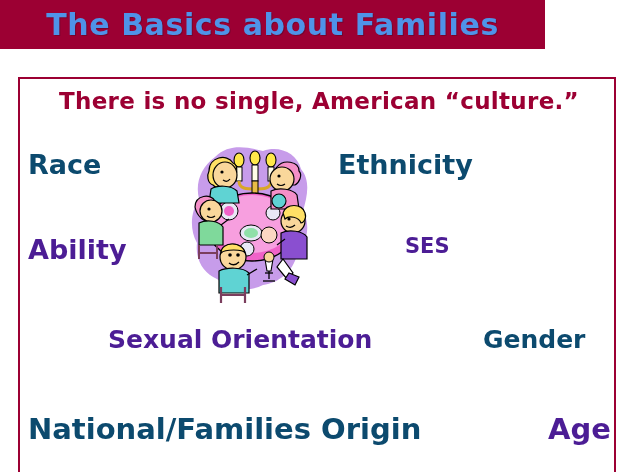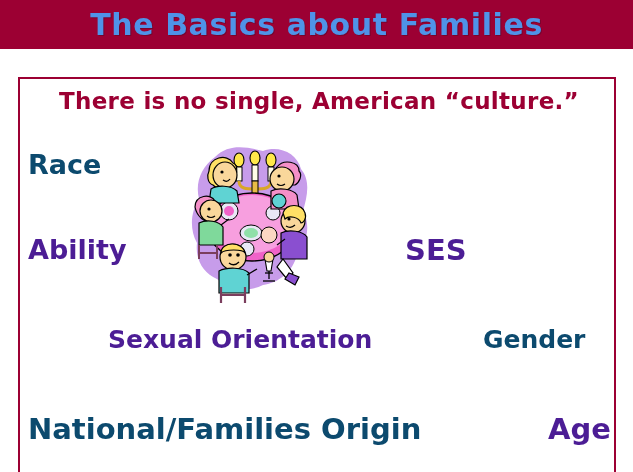--- a/index.html
+++ b/index.html
@@ -13,21 +13,21 @@
     overflow: hidden;
     font-family: "DejaVu Sans", sans-serif;
     position: relative;
   }
 
   
   #title-banner {
     position: absolute;
     left: 0;
     top: 0;
-    width: 633px;
+    width: 545px;
     height: 49px;
     background: #9C0033;
     display: flex;
     align-items: center;
     justify-content: center;
     box-sizing: border-box;
   }
   #title-text {
     font-family: "DejaVu Sans", sans-serif;
     font-size: 30px;
@@ -75,21 +75,21 @@
     line-height: 1;
   }
   .crimson { color: #4c1d95; }
   .navy    { color: #0c4a6e; }
 
   
   #label-race      { left: 8px;  top: 72px;  font-size: 27px; }
   #label-ethnicity { left: 318px; top: 72px; font-size: 27px; }
   
   #label-ability   { left: 8px;  top: 157px; font-size: 27px; }
-  #label-ses       { left: 385px; top: 157px; font-size: 29px; }
+  #label-ses       { left: 385px; top: 157px; font-size: 21px; }
   
   #label-sexual-orientation { left: 88px;  top: 248px; font-size: 25px; }
   #label-gender             { left: 463px; top: 248px; font-size: 25px; }
   
   #label-national-origin { left: 8px;  top: 336px; font-size: 29px; }
   #label-age             { left: 528px; top: 336px; font-size: 29px; }
 
   
   #clipart {
     position: absolute;
@@ -209,20 +209,21 @@
       </g>
 
       <path d="M98 118 l10 14 -6 6 -10 -12 z" fill="#FFFFFF" stroke="#000" stroke-width="1.2"></path>
       <path d="M104 132 l10 4 -4 8 -10 -6 z" fill="#8A4FD0" stroke="#000" stroke-width="1.2"></path>
 
       <path d="M14 104 l0 14 M32 104 l0 14 M14 112 l18 0" stroke="#7B3E5E" stroke-width="2" fill="none"></path>
     </svg>
   </div>
 
   <div class="label navy" id="label-race">Race</div>
+  <div class="label navy" id="label-ethnicity">Ethnicity</div>
   <div class="label crimson" id="label-ability">Ability</div>
   <div class="label crimson" id="label-ses">SES</div>
   <div class="label navy" id="label-gender">Gender</div>
   <div class="label crimson" id="label-sexual-orientation">Sexual Orientation</div>
   <div class="label navy" id="label-national-origin">National/Families Origin</div>
   <div class="label crimson" id="label-age">Age</div>
 
 </div>
 
 </body></html>

